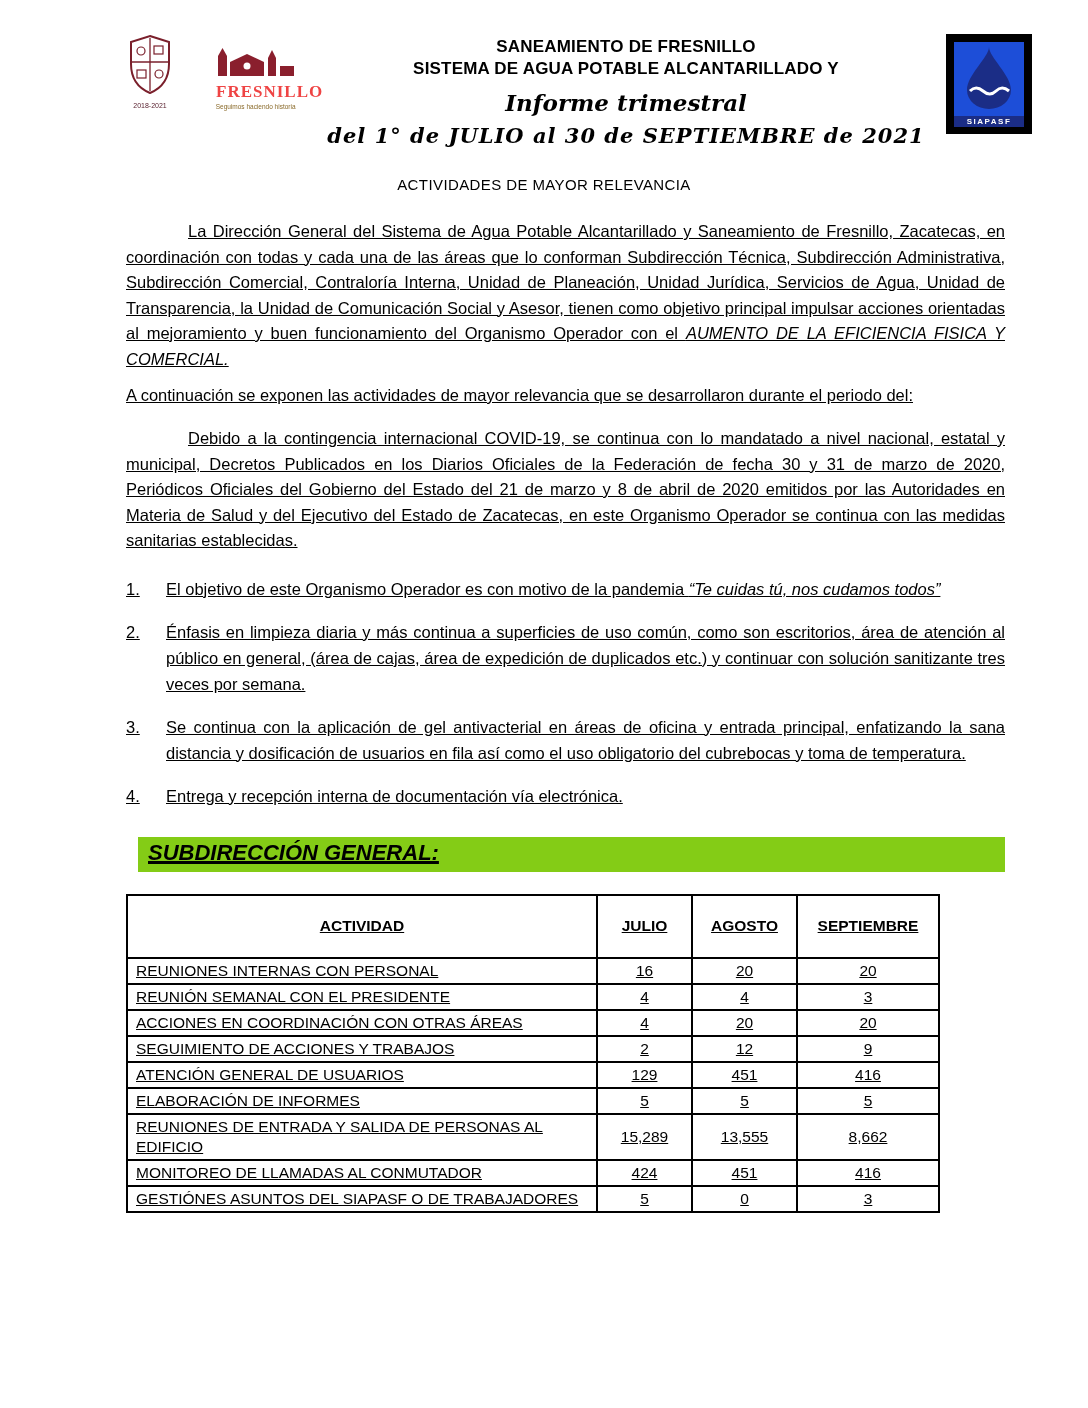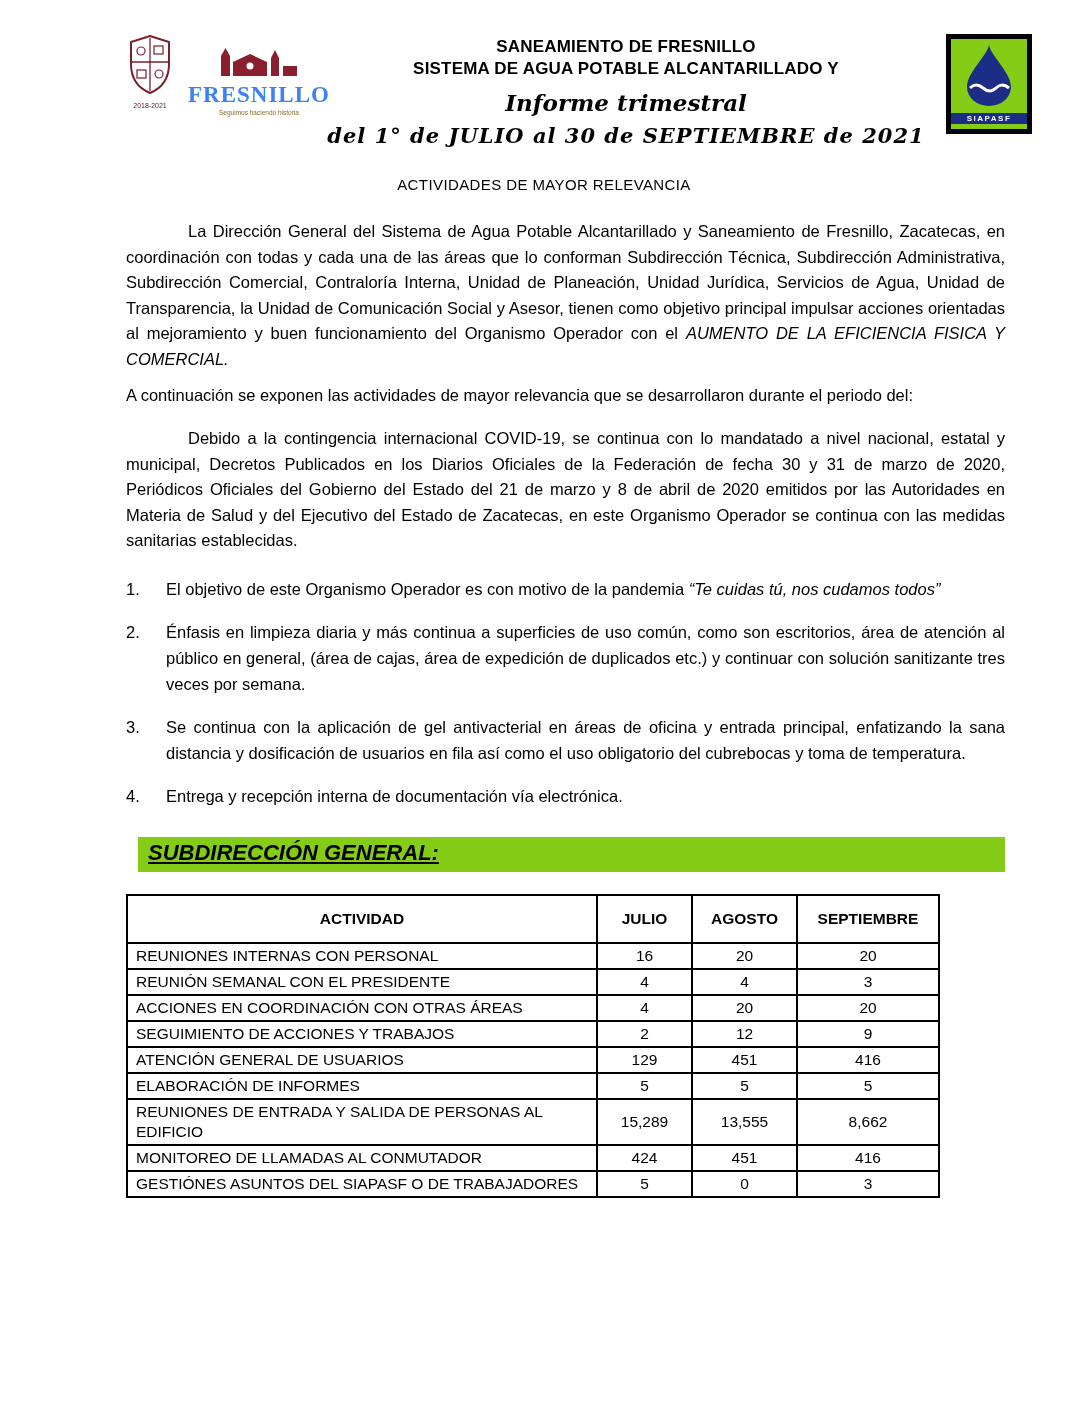--- a/index.html
+++ b/index.html
@@ -9,62 +9,62 @@
     font-family:"Liberation Sans", sans-serif; color:#000;
     position:relative; overflow:hidden;
   }
 
   
   .report-header { display:flex; align-items:flex-start; padding:34px 56px 0 128px; }
   .logos-left { display:flex; gap:16px; width:178px; flex:none; align-items:flex-start; }
   .crest-wrap { text-align:center; }
   .crest-caption { font-size:7px; color:#5a2230; margin-top:2px; }
   .fresnillo-wrap { text-align:center; padding-top:8px; }
-  .fresnillo-name { font-family:"Liberation Serif", serif; font-weight:bold; font-size:23px; color:#3b82f6; letter-spacing:1px; }
+  .fresnillo-name { font-family:"Liberation Serif", serif; font-weight:bold; font-size:17px; color:#ef4444; letter-spacing:1px;margin-left:28px; }
   .fresnillo-tagline { font-size:6.5px; color:#8a6a2a; margin-top:1px; }
 
   .title-block { flex:1; text-align:center; padding-top:2px; }
   .org-title { font-weight:bold; font-size:17px; line-height:22px; letter-spacing:0.2px; }
   .script-line1 { font-family:"DejaVu Serif", serif; font-style:italic; font-weight:bold; font-size:23px; margin-top:9px; }
   .script-line2 { font-family:"DejaVu Serif", serif; font-style:italic; font-weight:bold; font-size:21px; margin-top:7px; letter-spacing:1px; }
 
   .siapasf-box {
-    width:86px; height:100px; border:5px solid #000000; background:#84cc16;
+    width:86px; height:100px; border:8px solid #000000; background:#1d4ed8;
     flex:none; display:flex; flex-direction:column; align-items:center; padding-top:3px;
   }
   .siapasf-band { width:100%; background:#1b2d86; color:#fff; font-size:8px; font-weight:bold;
     text-align:center; letter-spacing:1.5px; padding:1px 0; margin-top:1px; }
   .siapasf-years { font-size:5.5px; color:#8a1f2d; text-align:center; }
 
   
   .activities-title { text-align:center; font-size:15px; margin-top:28px; letter-spacing:0.4px; }
 
   
-  .content { padding:0 83px 0 126px; }
+  .content { padding:0 83px 0 126px;text-decoration:underline; }
   .para { font-size:16.5px; line-height:25.5px; }
   .justify { text-align:justify; }
   .indent { text-indent:62px; }
   .p1 { margin-top:26px; }
   .p2 { margin-top:8px; line-height:30px; }
   .p3 { margin-top:16px; }
   .italic { font-style:italic; }
 
   .list { margin-top:22px; }
   .list-item { display:flex; margin-bottom:17px; font-size:16.5px; line-height:26px; }
   .list-item .num { width:40px; flex:none; }
   .list-item .txt { flex:1; text-align:justify; }
 
   .section-bar { margin:28px 0 0 12px; background:#84cc16; padding:3px 10px 6px; }
   .section-heading { font-style:italic; font-weight:bold; font-size:22px; text-decoration:underline; }
 
   
   .table-wrap { margin-top:22px; }
   table.activity-table { border-collapse:collapse; width:812px; table-layout:fixed; }
   .activity-table th, .activity-table td { border:2px solid #000; font-size:15.5px; line-height:20px; padding:2px 8px; vertical-align:middle; }
-  .activity-table th { font-weight:bold; text-align:center; height:48px; }
+  .activity-table th { font-weight:bold; text-align:center; height:63px; }
   td.activity-cell { text-align:left; }
   td.num-cell { text-align:center; }
 </style>
 </head>
 <body>
 
 <div class="page">
 
   <header class="report-header">
     <div class="logos-left">

